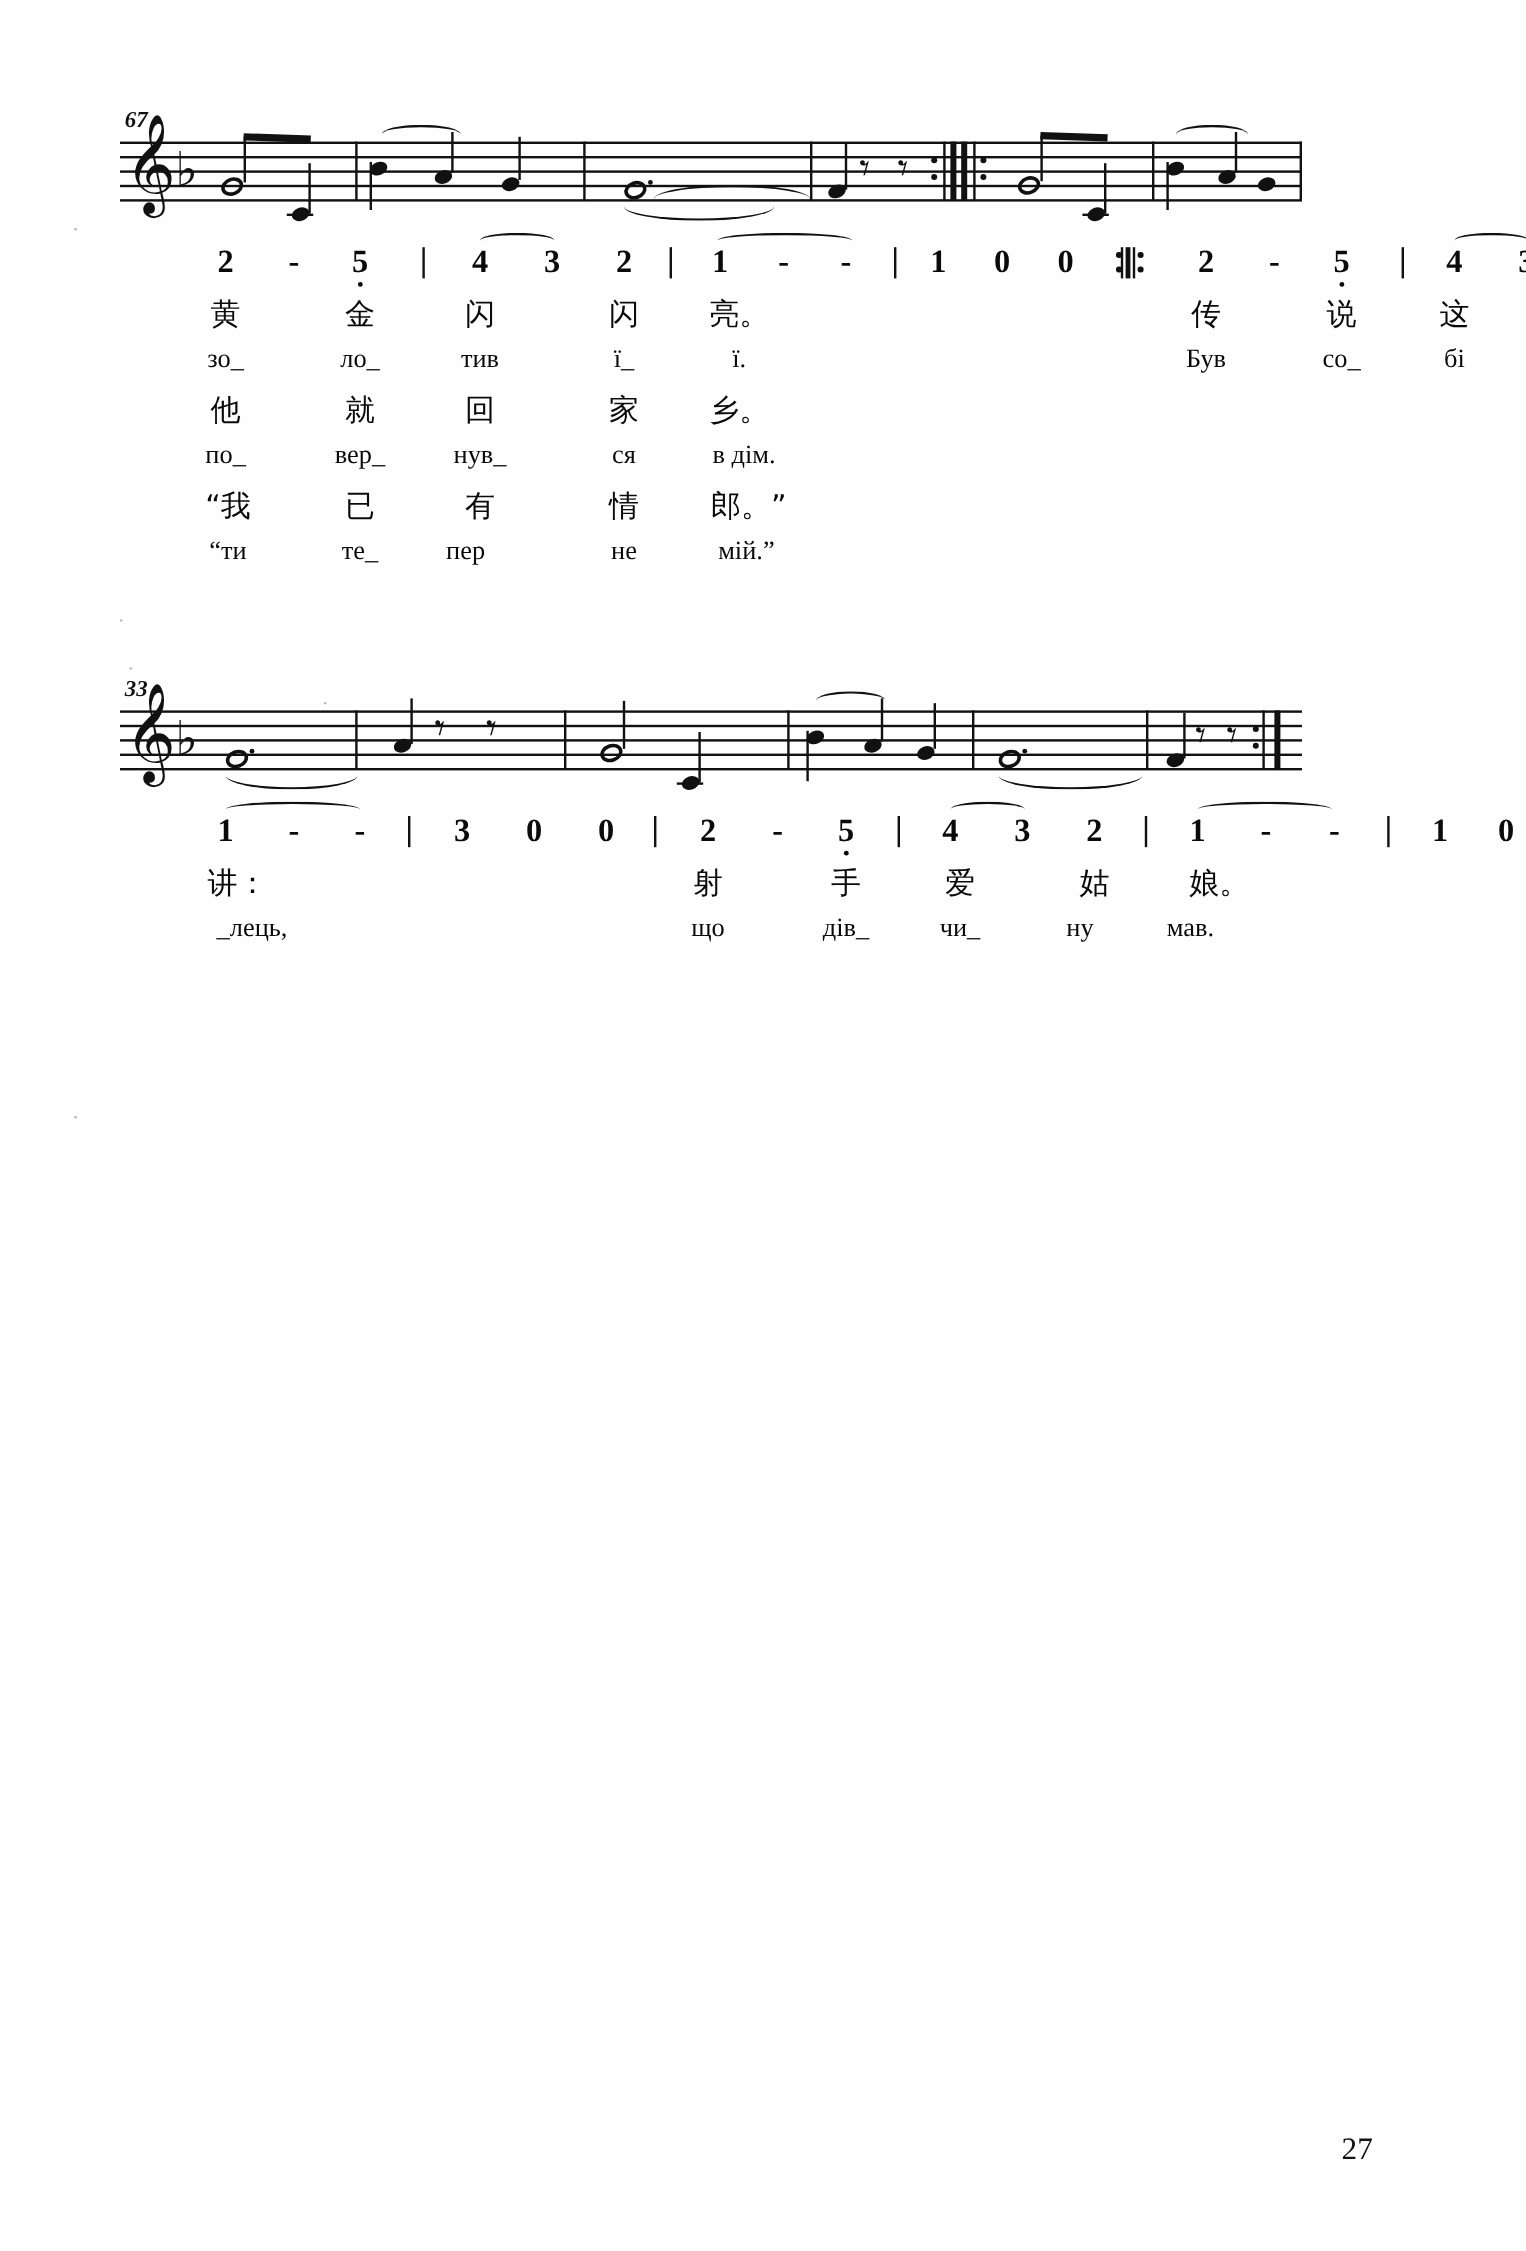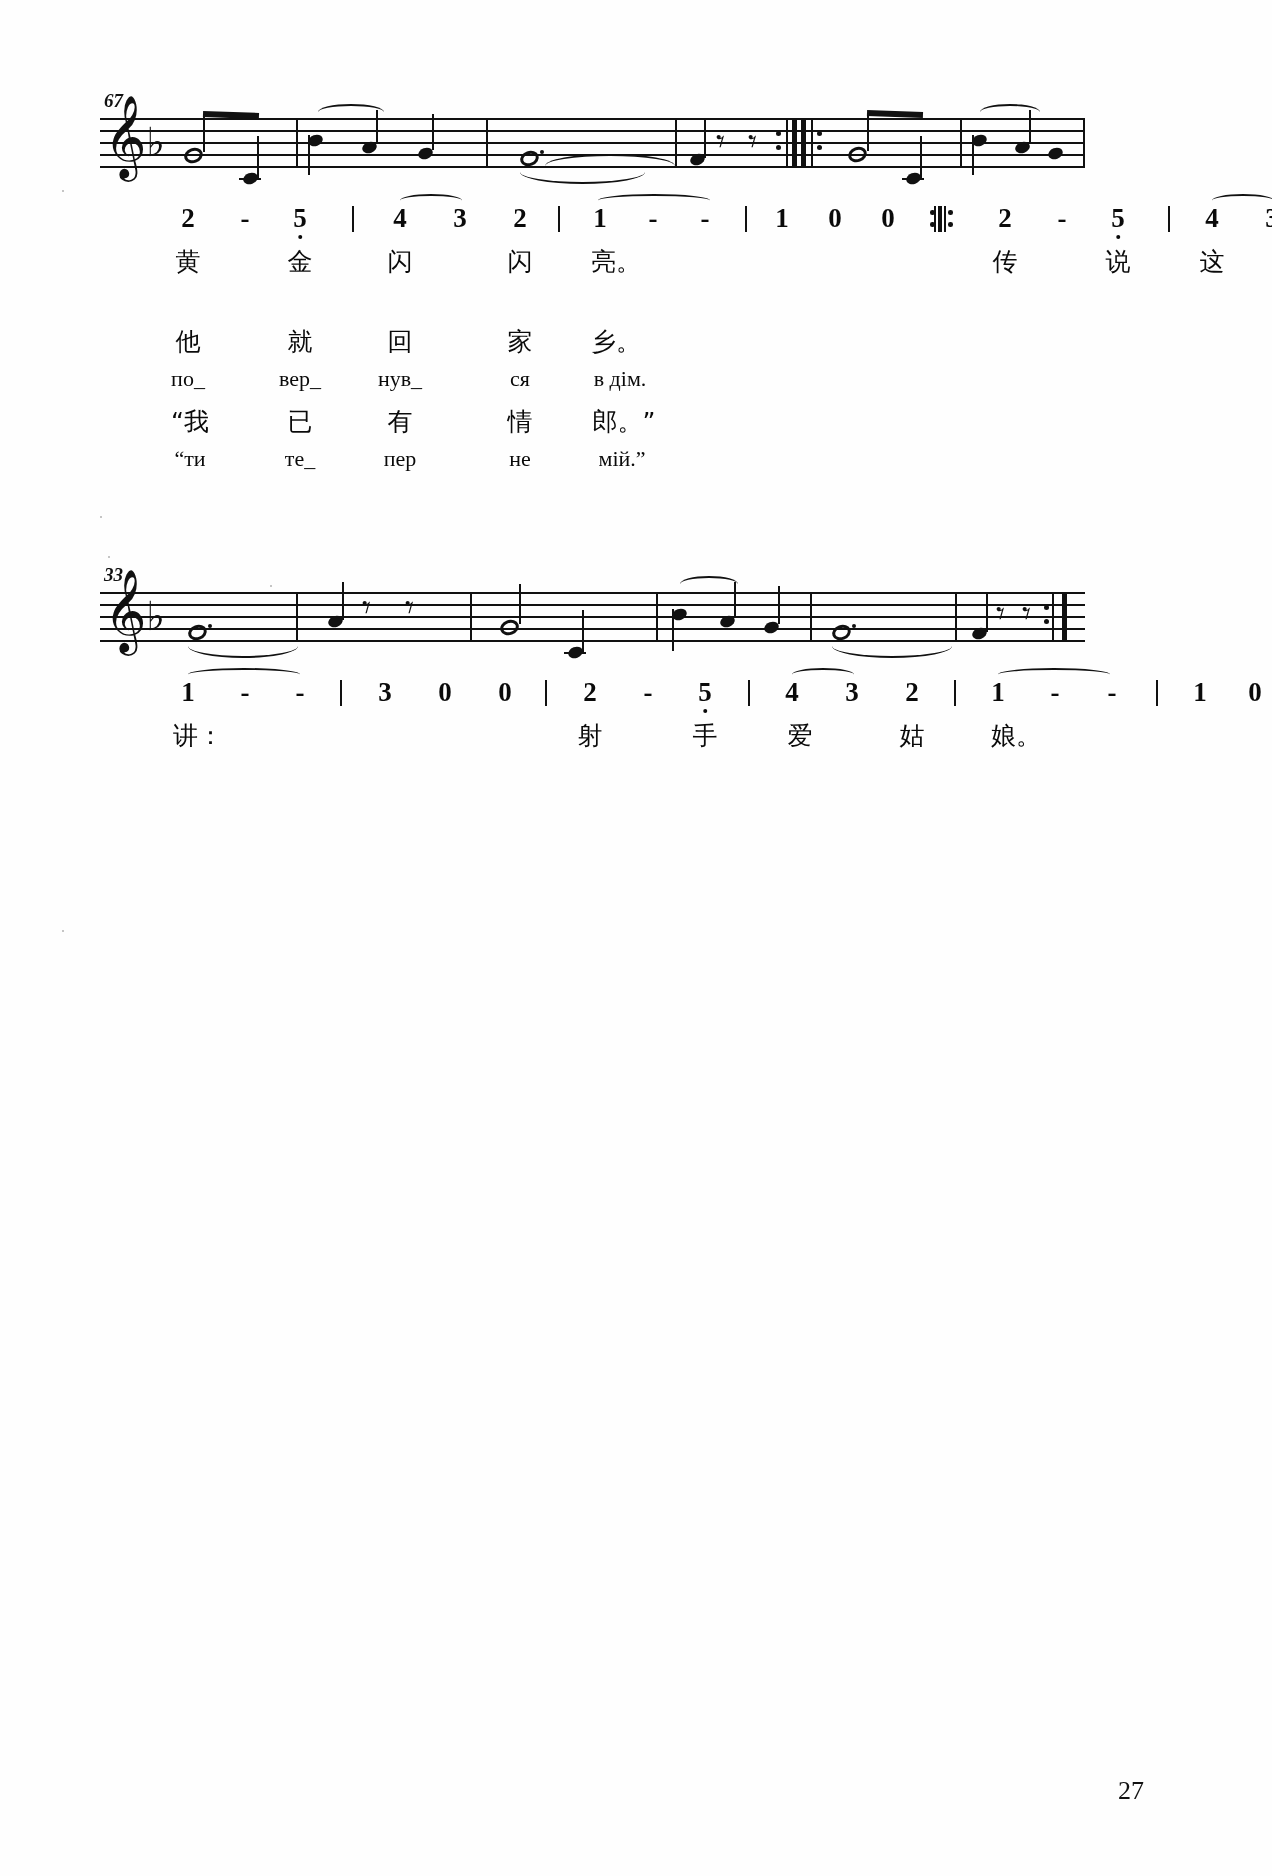--- a/index.html
+++ b/index.html
@@ -402,20 +402,31 @@
       <span class="lyr cn" style="left:200px;">金</span>
       <span class="lyr cn" style="left:300px;">闪</span>
       <span class="lyr cn" style="left:420px;">闪</span>
       <span class="lyr cn" style="left:516px;">亮。</span>
       <span class="lyr cn" style="left:905px;">传</span>
       <span class="lyr cn" style="left:1018px;">说</span>
       <span class="lyr cn" style="left:1112px;">这</span>
 
     </div>
 
+    <div class="lyricrow" style="top:190px;">
+      <span class="lyr uk" style="left:88px;">зо_</span>
+      <span class="lyr uk" style="left:200px;">ло_</span>
+      <span class="lyr uk" style="left:300px;">тив</span>
+      <span class="lyr uk" style="left:420px;">ї_</span>
+      <span class="lyr uk" style="left:516px;">ї.</span>
+      <span class="lyr uk" style="left:905px;">Був</span>
+      <span class="lyr uk" style="left:1018px;">со_</span>
+      <span class="lyr uk" style="left:1112px;">бі</span>
+
+    </div>
 
     <div class="lyricrow" style="top:232px;">
       <span class="lyr cn" style="left:88px;">他</span>
       <span class="lyr cn" style="left:200px;">就</span>
       <span class="lyr cn" style="left:300px;">回</span>
       <span class="lyr cn" style="left:420px;">家</span>
       <span class="lyr cn" style="left:516px;">乡。</span>
     </div>
 
     <div class="lyricrow" style="top:270px;">
@@ -430,21 +441,21 @@
       <span class="lyr cn" style="left:90px;">“我</span>
       <span class="lyr cn" style="left:200px;">已</span>
       <span class="lyr cn" style="left:300px;">有</span>
       <span class="lyr cn" style="left:420px;">情</span>
       <span class="lyr cn" style="left:524px;">郎。”</span>
     </div>
 
     <div class="lyricrow" style="top:350px;">
       <span class="lyr uk" style="left:90px;text-align:center;">“ти</span>
       <span class="lyr uk" style="left:200px;">те_</span>
-      <span class="lyr uk" style="left:300px;">пер</span>
+      <span class="lyr uk" style="left:288px;">пер</span>
       <span class="lyr uk" style="left:420px;">не</span>
       <span class="lyr uk" style="left:522px;">мій.”</span>
     </div>
   </div>
 
   <div class="system" style="top:570px; height:260px;">
 
     <span class="measure-number" style="left:4px; top:-6px;">33</span>
 
     <div class="staff" style="top:22px;">
@@ -535,20 +546,28 @@
 
     <div class="lyricrow" style="top:152px;">
       <span class="lyr cn" style="left:98px;">讲：</span>
       <span class="lyr cn" style="left:490px;">射</span>
       <span class="lyr cn" style="left:605px;">手</span>
       <span class="lyr cn" style="left:700px;">爱</span>
       <span class="lyr cn" style="left:812px;">姑</span>
       <span class="lyr cn" style="left:916px;">娘。</span>
     </div>
 
+    <div class="lyricrow" style="top:190px;">
+      <span class="lyr uk" style="left:110px;">_лець,</span>
+      <span class="lyr uk" style="left:490px;">що</span>
+      <span class="lyr uk" style="left:605px;">дів_</span>
+      <span class="lyr uk" style="left:700px;">чи_</span>
+      <span class="lyr uk" style="left:800px;">ну</span>
+      <span class="lyr uk" style="left:892px;">мав.</span>
+    </div>
   </div>
 
   <div class="prose">
   </div>
 
   <div class="pagenum">27</div>
 
 </div>
 
 </body></html>

